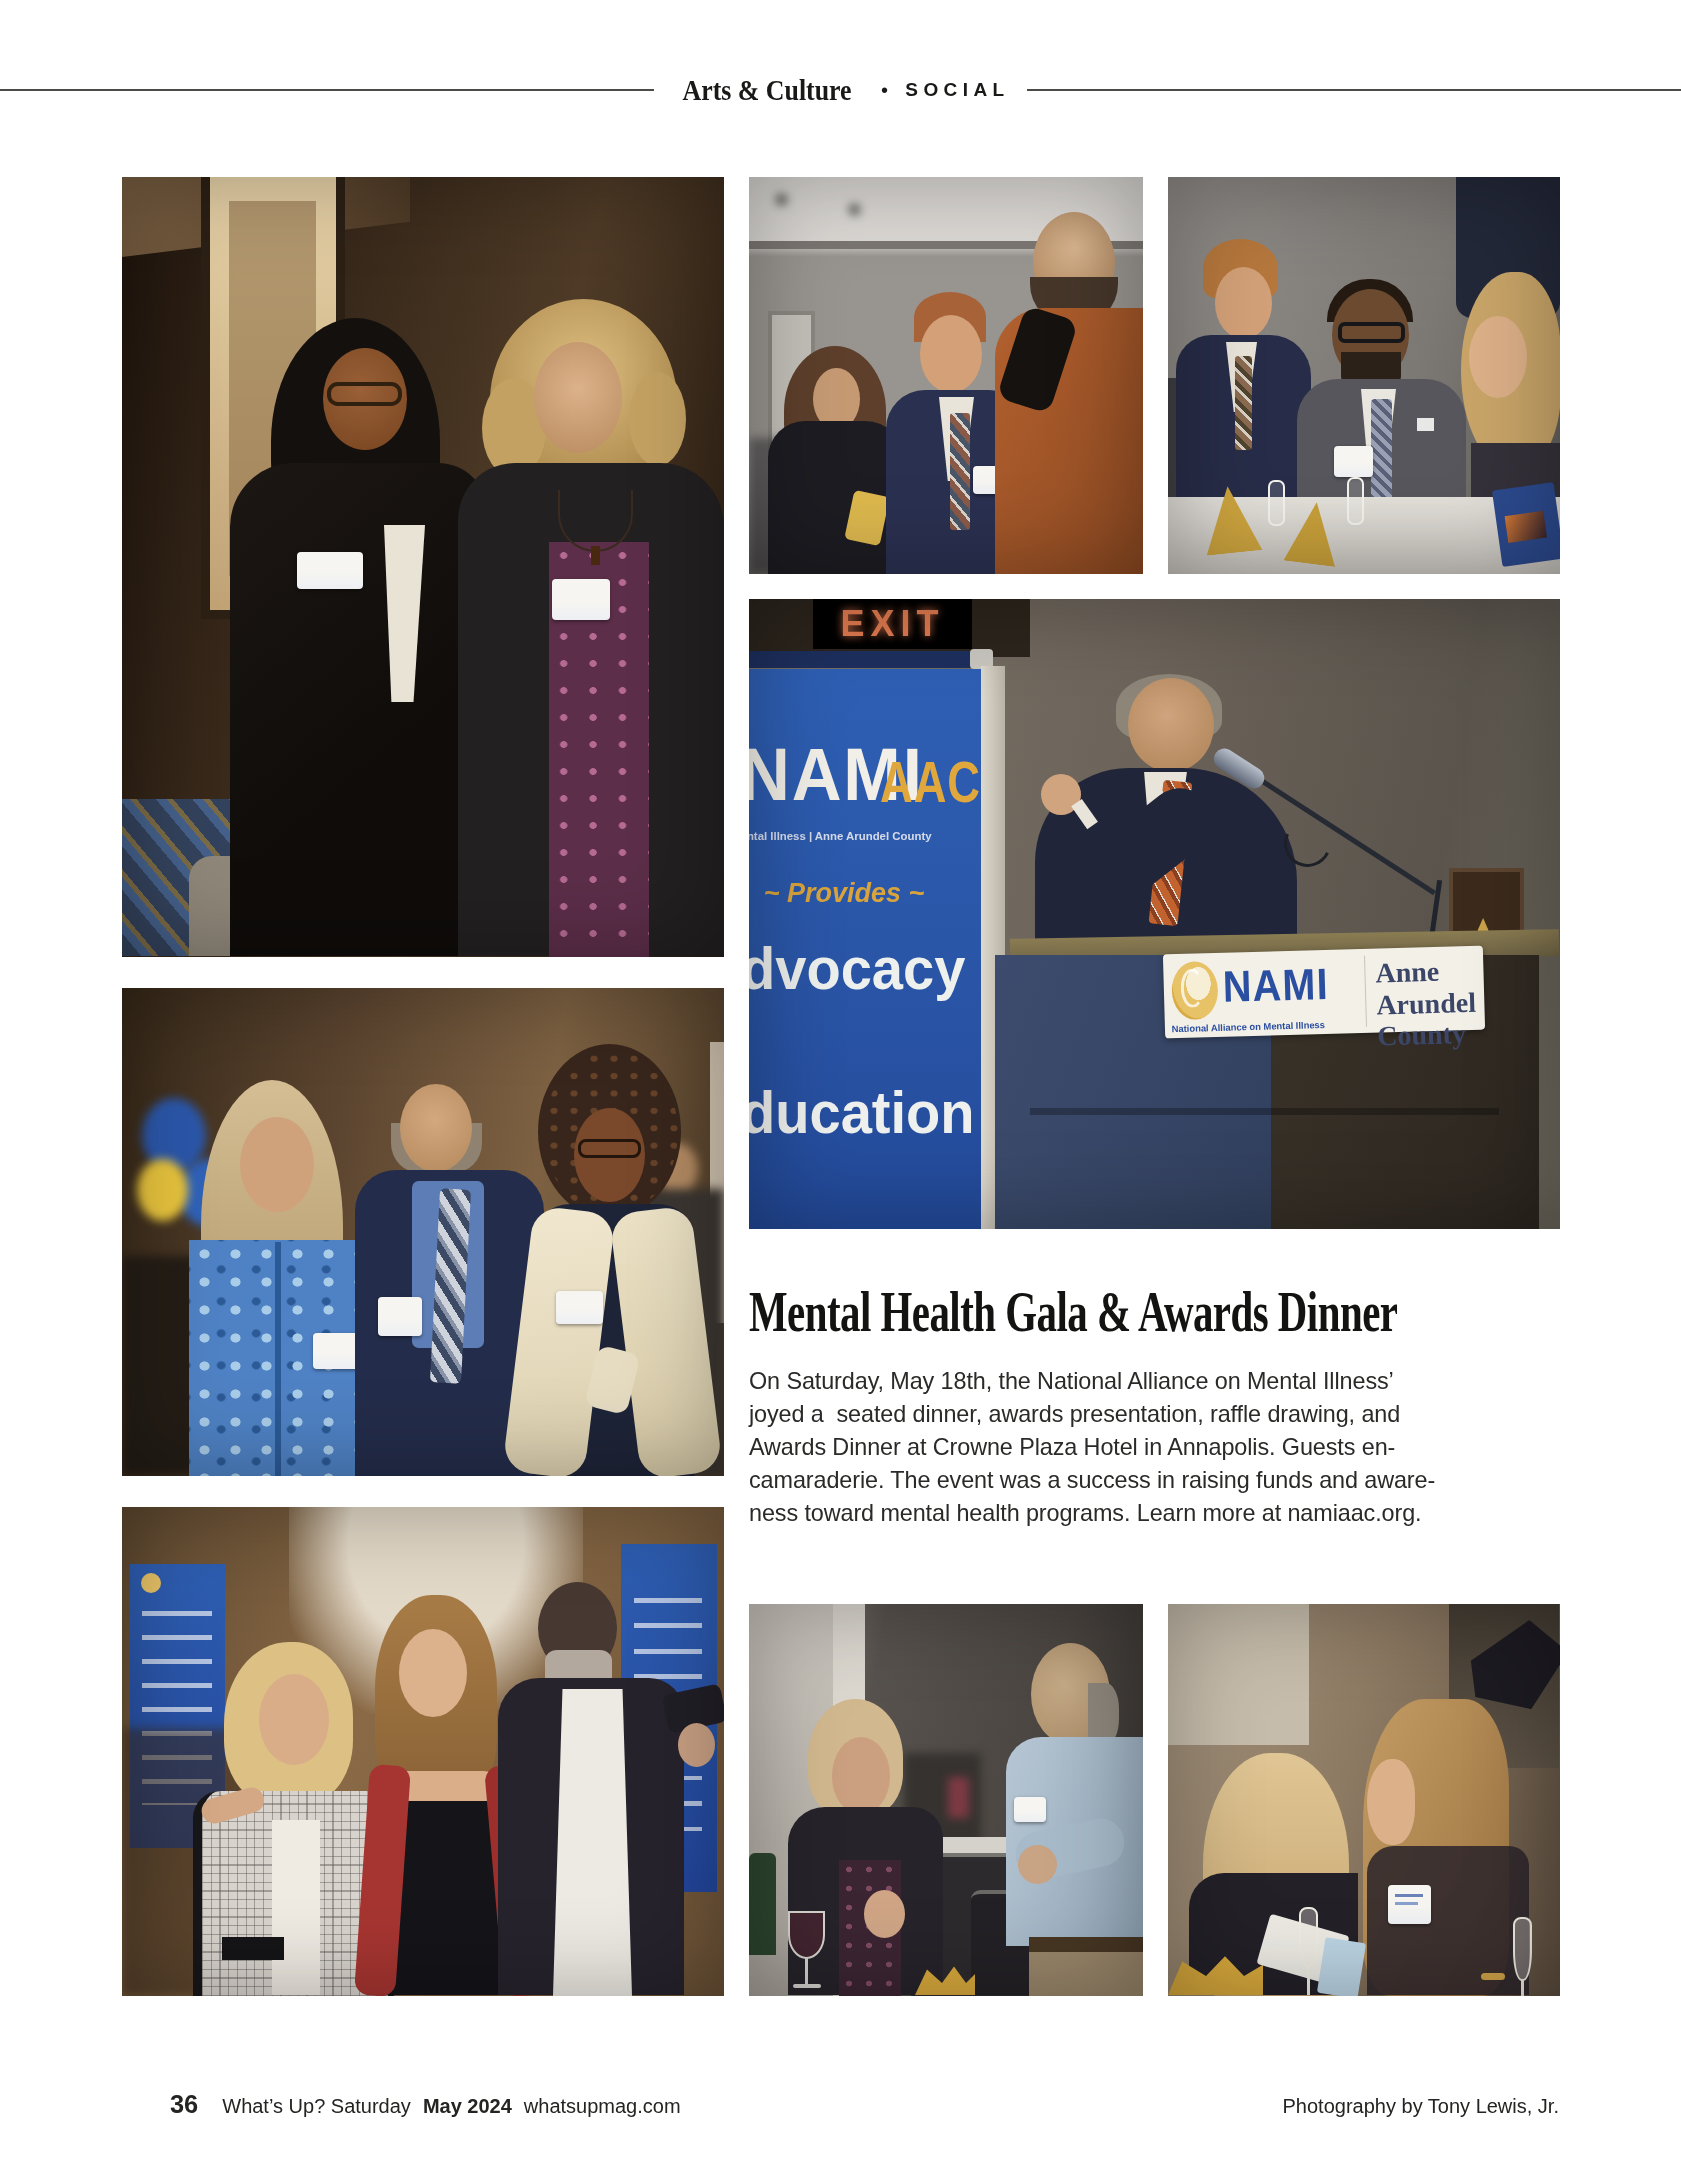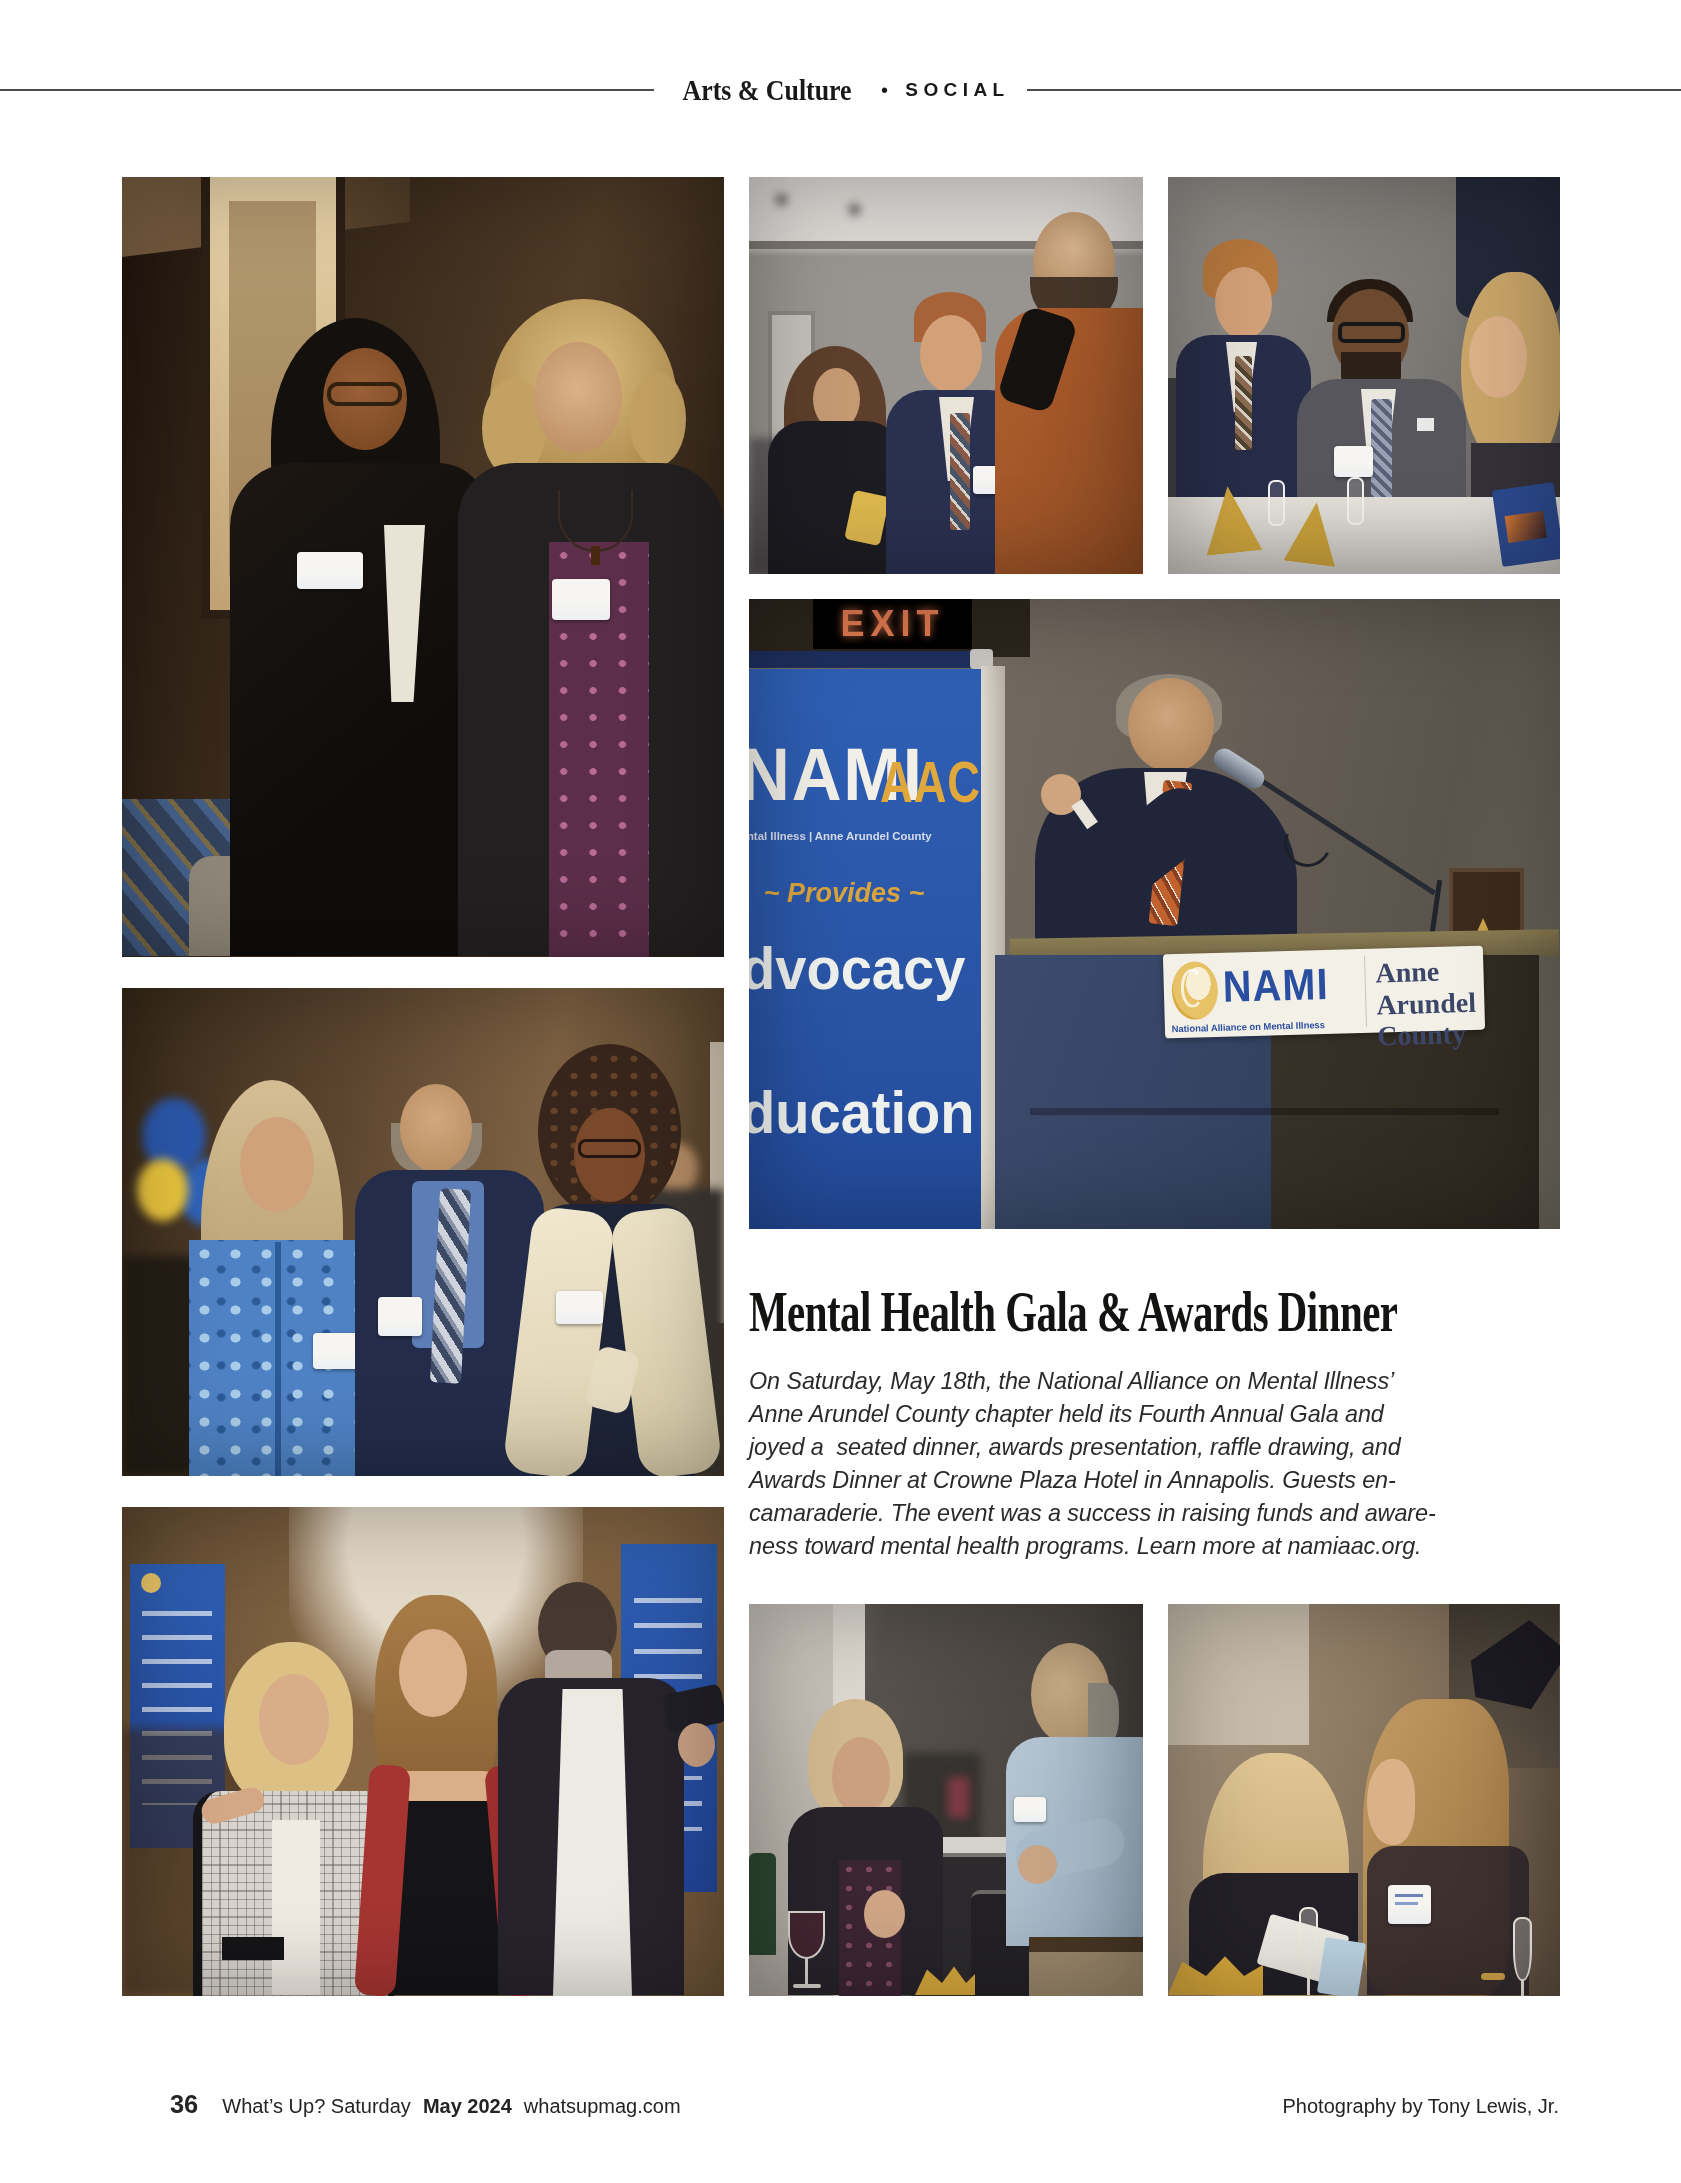--- a/index.html
+++ b/index.html
@@ -20,21 +20,21 @@
   .sec-serif { font-family:"Liberation Serif", serif; font-weight:bold; font-size:29.4px;
     color:#191917; white-space:nowrap; transform:scaleX(.88); }
   .sec-bullet { font-size:20px; color:#191917; }
   .sec-sans { font-weight:bold; font-size:19px; letter-spacing:5.4px; color:#191917; white-space:nowrap; }
 
   
   .title { position:absolute; left:749px; top:1284px; font-family:"Liberation Serif", serif;
     font-weight:bold; font-size:56px; line-height:1; color:#131311; white-space:nowrap;
     transform:scaleX(.73); transform-origin:left top; letter-spacing:-0.7px; }
   .body-copy { position:absolute; left:749px; top:1365px; font-size:23.4px; line-height:33px;
-    color:#2a2a28; letter-spacing:-0.1px;font-style:italic; }
+    color:#2a2a28; letter-spacing:-0.1px; }
   .body-line { white-space:pre; }
 
   
   .footer { position:absolute; left:122px; right:122px; top:2090px;
     display:flex; justify-content:space-between; align-items:baseline; font-size:20px; color:#242422;margin-left:48px; }
   .footer-left { display:flex; align-items:baseline; gap:12px; }
   .f-num { font-weight:bold; font-size:25.4px; margin-right:12px; }
   .f-bold { font-weight:bold; }
 
   
@@ -264,21 +264,20 @@
       <div class="abs" style="left:503px;top:221px;width:82px;height:267px;background:linear-gradient(195deg,#ece2c6,#d6c9a6);border-radius:28px;transform:rotate(-7deg);"></div>
       <div class="abs" style="left:469px;top:361px;width:43px;height:62px;background:#e6dcc2;border-radius:12px;transform:rotate(14deg);"></div>
       <div class="tag" style="left:434px;top:303px;width:47px;height:33px;"></div>
     </div>
     <div class="vig"></div>
   </div>
 
   <h1 class="title" style="margin:0;">Mental Health Gala &amp; Awards Dinner</h1>
   <div class="body-copy">
       <div class="body-line">On Saturday, May 18th, the National Alliance on Mental Illness’</div>
-      <div class="body-line">Anne Arundel County chapter held its Fourth Annual Gala and</div>
       <div class="body-line">joyed a  seated dinner, awards presentation, raffle drawing, and</div>
       <div class="body-line">Awards Dinner at Crowne Plaza Hotel in Annapolis. Guests en-</div>
       <div class="body-line">camaraderie. The event was a success in raising funds and aware-</div>
       <div class="body-line">ness toward mental health programs. Learn more at namiaac.org.</div>
     </div>
 
   <div class="photo" style="left:122px;top:1507px;width:602px;height:489px;">
     <div class="abs" style="inset:0;background:linear-gradient(115deg,#5f4930,#8a6a46 40%,#6b5236);"></div>
     <div class="abs" style="left:167px;top:0;width:294px;height:207px;background:radial-gradient(ellipse at 50% 18%,#e3d9c8 0 42%,rgba(227,217,200,0) 78%);"></div>
     <div class="abs" style="left:8px;top:57px;width:95px;height:284px;background:linear-gradient(#2e5eb2,#24479a);">

